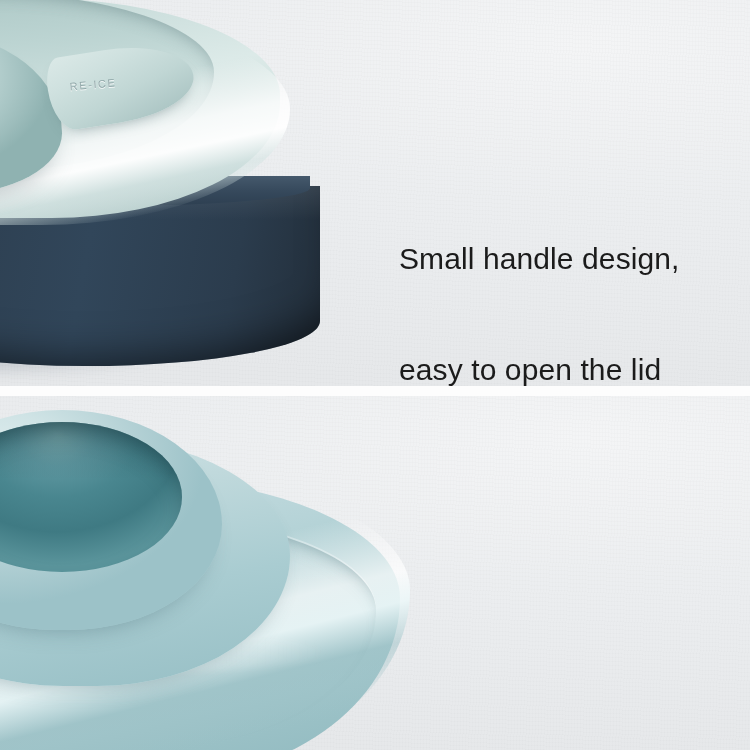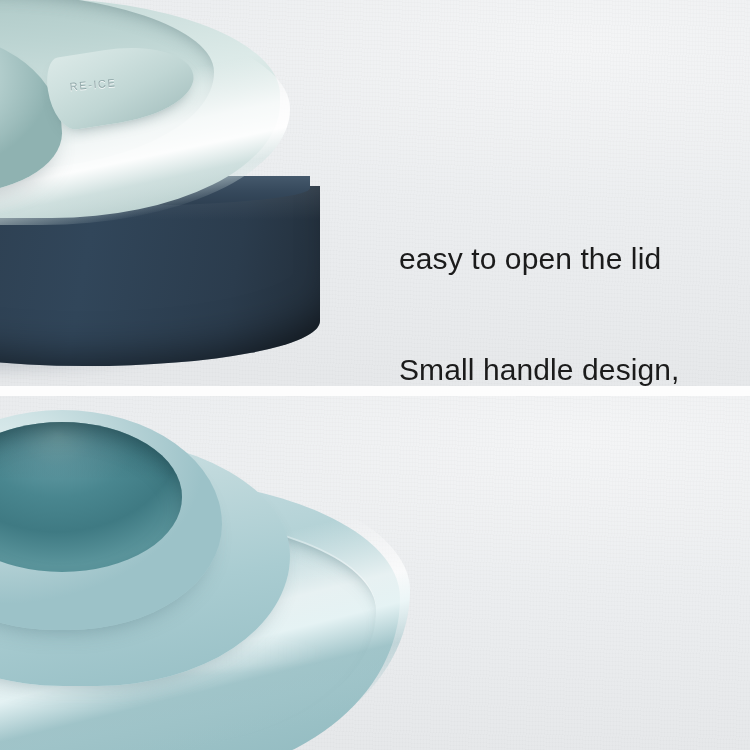--- a/index.html
+++ b/index.html
@@ -249,22 +249,22 @@
       <div class="lid-inner"></div>
       <div class="lid-rim"></div>
       <div class="dome"></div>
 
       <div class="handle">
         <span class="handle-logo">RE-ICE</span>
       </div>
     </div>
 
     <div class="caption" id="caption-top">
+      <span class="line">Small handle design,</span>
       <span class="line">easy to open the lid</span>
-      <span class="line">Small handle design,</span>
     </div>
   </div>
 
   <div id="divider"></div>
 
   <div class="panel" id="panel-bottom">
     <div class="panel-bg"></div>
 
     <div id="prod-bottom">
       <div class="bottom-shadow"></div>

